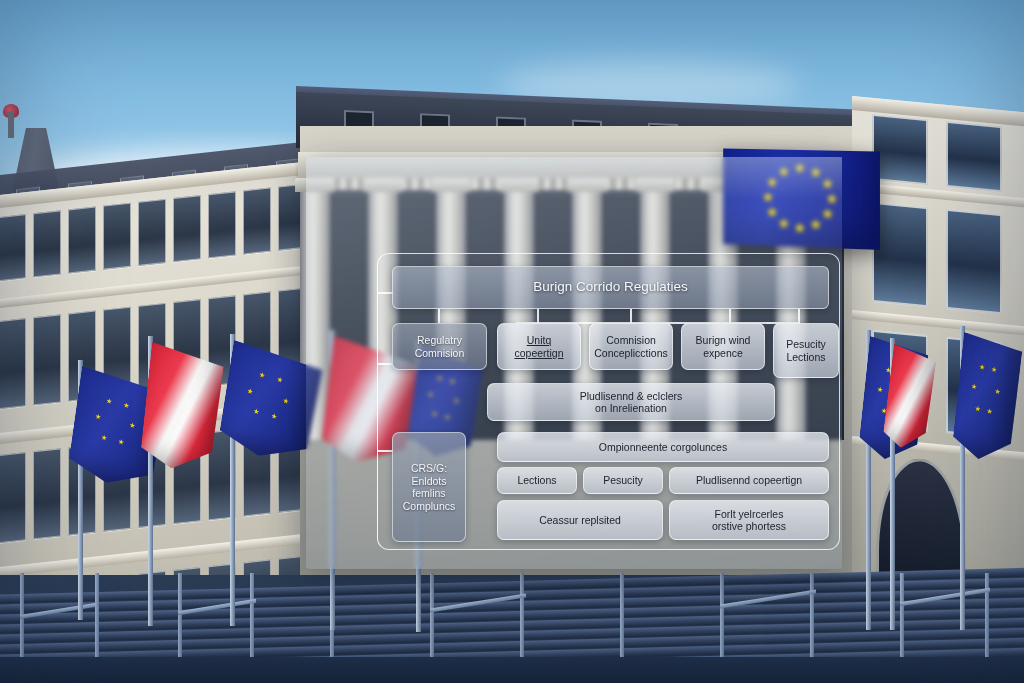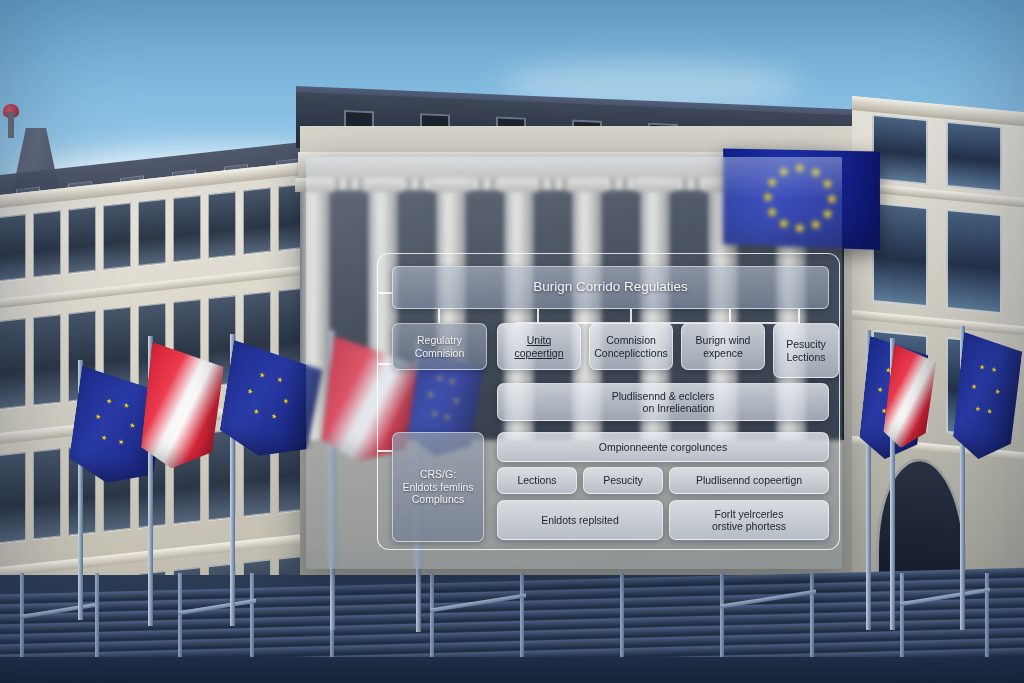--- a/index.html
+++ b/index.html
@@ -409,32 +409,32 @@
           <div>Burign wind</div>
           <div>expence</div>
         </div>
       </div>
       <div class="node" style="left: 773px; top: 323px; width: 66px; height: 55px;">
         <div>
           <div>Pesucity</div>
           <div>Lections</div>
         </div>
       </div>
-      <div class="node" style="left: 497px; top: 383px; width: 332px; height: 38px; text-align: right;">
+      <div class="node" style="left: 487px; top: 383px; width: 288px; height: 38px;">
         <div>
           <div>Pludlisennd &amp; eclclers</div>
           <div>on Inrelienation</div>
         </div>
       </div>
       <div class="node" style="left: 497px; top: 432px; width: 332px; height: 30px;">
         <div>
           <div>Ompionneente corgolunces</div>
         </div>
       </div>
-      <div class="node dark" style="left: 392px; top: 432px; width: 92px; height: 110px; align-items: center;">
+      <div class="node dark" style="left: 392px; top: 432px; width: 74px; height: 110px; align-items: center;">
         <div>
           <div>CRS/G:</div>
           <div>Enldots femlins</div>
           <div>Compluncs</div>
         </div>
       </div>
       <div class="node" style="left: 497px; top: 467px; width: 80px; height: 27px;">
         <div>
           <div>Lections</div>
         </div>
@@ -444,21 +444,21 @@
           <div>Pesucity</div>
         </div>
       </div>
       <div class="node" style="left: 669px; top: 467px; width: 160px; height: 27px;">
         <div>
           <div>Pludlisennd copeertign</div>
         </div>
       </div>
       <div class="node" style="left: 497px; top: 500px; width: 166px; height: 40px;">
         <div>
-          <div>Enldots replsited</div>
+          <div>Ceassur replsited</div>
         </div>
       </div>
       <div class="node" style="left: 669px; top: 500px; width: 160px; height: 40px;">
         <div>
           <div>Forlt yelrcerles</div>
           <div>orstive phortess</div>
         </div>
       </div>
     </div>
 

